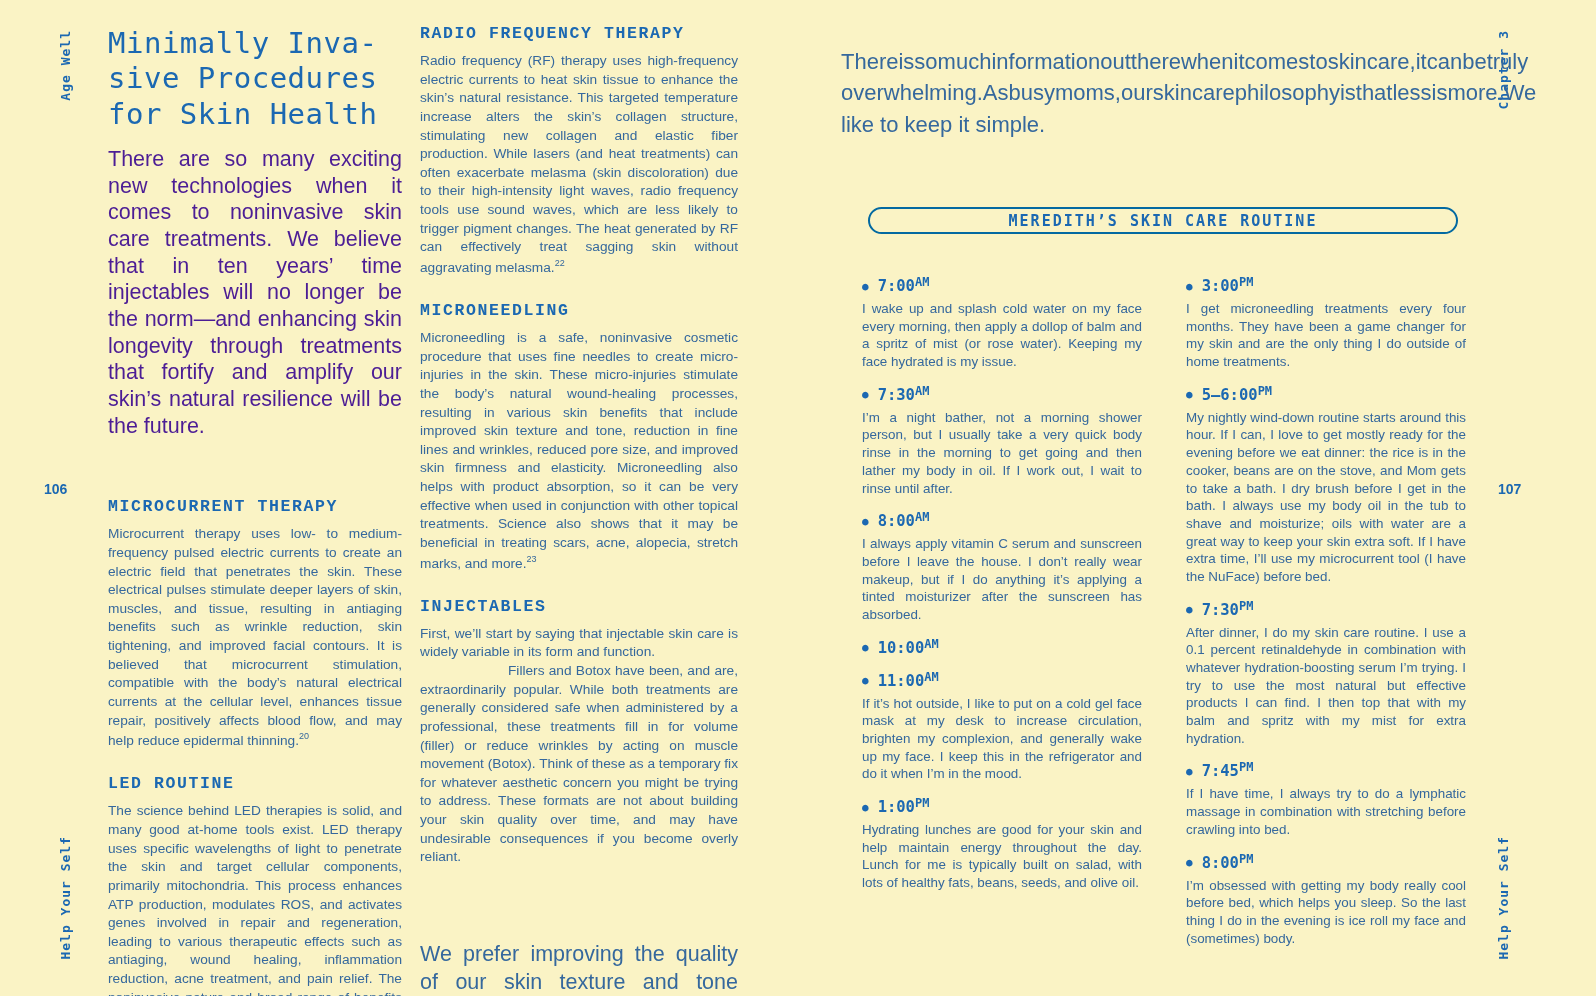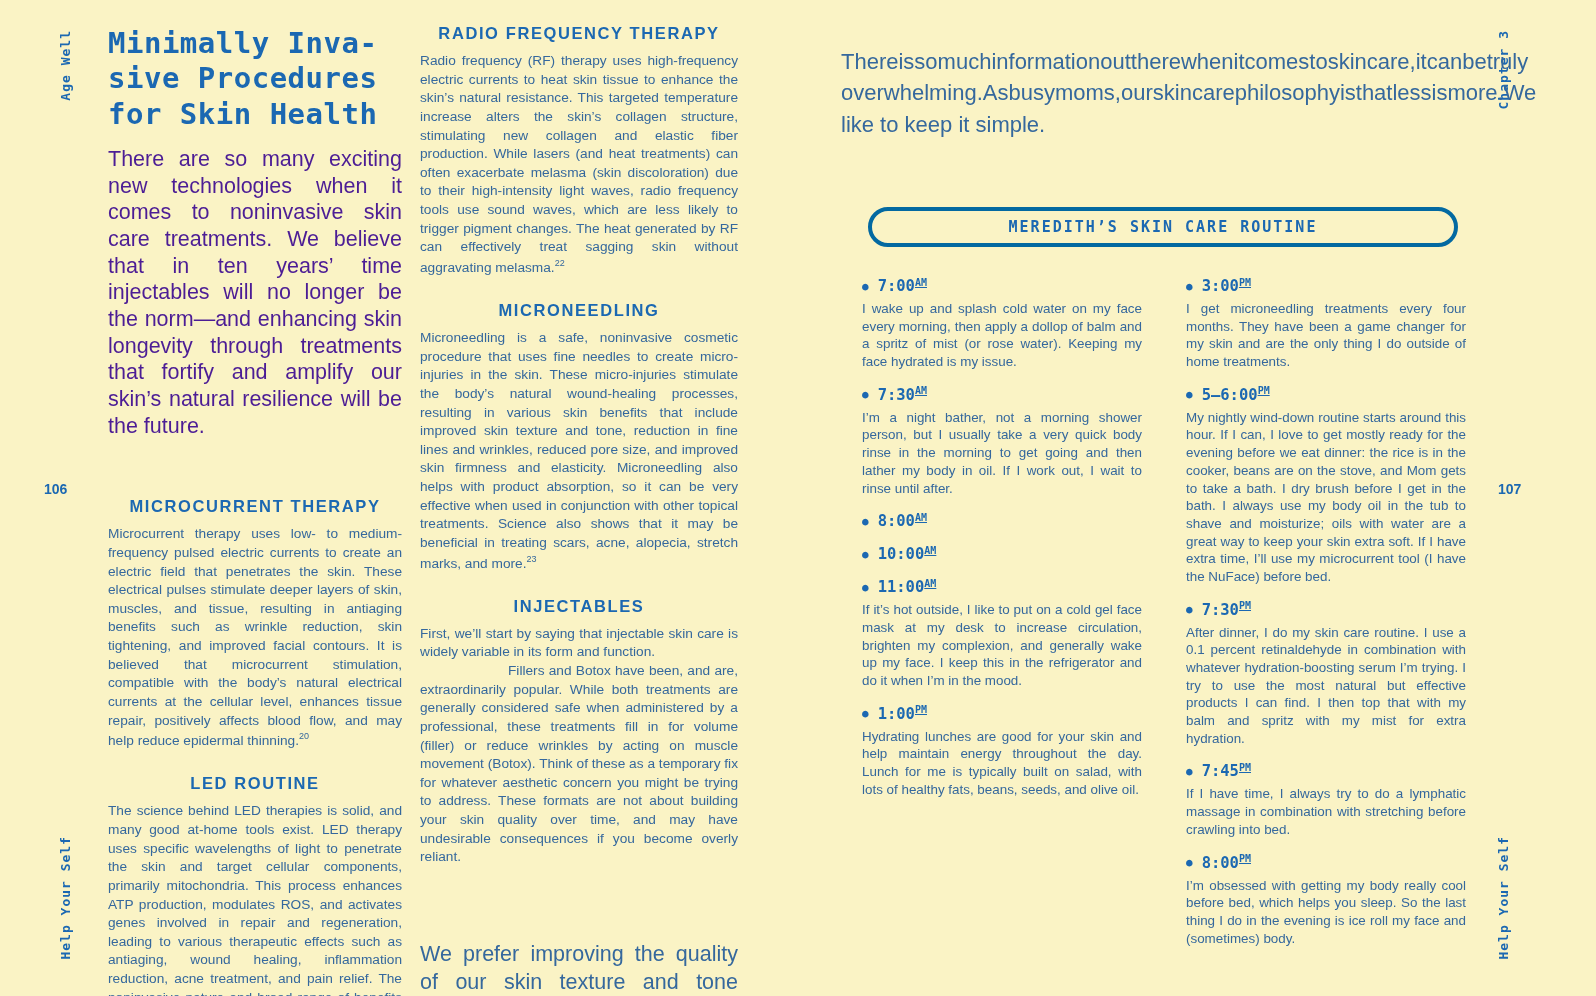--- a/index.html
+++ b/index.html
@@ -9,47 +9,47 @@
   .vtext{position:absolute;writing-mode:vertical-rl;transform:rotate(180deg);
          font-family:"DejaVu Sans Mono", monospace;font-size:13px;font-weight:bold;
          letter-spacing:1px;color:#1B68B2;white-space:nowrap;}
   .pagenum{position:absolute;font-family:Liberation Sans, sans-serif;font-size:14px;
          font-weight:bold;color:#1B68B2;}
 
   .col{position:absolute;}
   #col1{left:108px;top:26px;width:294px;}
   #col2{left:420px;top:24px;width:318px;}
 
-  .title{font-family:"DejaVu Sans Mono", monospace;font-size:29px;font-weight:bold;
+  .title{font-family:"DejaVu Sans Mono", monospace;font-size:29px;font-weight:normal;
          line-height:1.22;color:#1B68B2;white-space:pre-line;letter-spacing:0.5px;margin:0 0 14px 0;}
   .intro{font-size:21.5px;line-height:1.24;text-align:justify;color:#4c1d95;margin:0;}
   .sec{margin-top:24px;}
   .sec.first-gap{margin-top:58px;}
-  .sec-h{font-family:Liberation Sans, sans-serif;font-size:16.5px;font-weight:bold;
-         letter-spacing:1.6px;color:#1B68B2;margin:0 0 9px 0;text-align:center;}
+  .sec-h{font-family:Liberation Mono, monospace;font-size:16.5px;font-weight:bold;
+         letter-spacing:1.6px;color:#1B68B2;margin:0 0 9px 0;}
   .sec-b{font-size:13.7px;line-height:1.36;text-align:justify;color:#35689D;margin:0;}
   .sec-b sup{font-size:9px;margin-top:45px;}
   .indent2{text-indent:88px;}
   .pullquote{margin-top:74px;font-size:21.5px;line-height:1.3;text-align:justify;color:#35689D;}
 
   #rp-intro{position:absolute;left:823px;top:28px;width:604px;font-size:22px;line-height:1.43;
          color:#35689D;white-space:pre-line;margin:18px;}
-  #rp-box{position:absolute;left:868px;top:207px;width:590px;height:40px;border:4px solid #0369a1;
+  #rp-box{position:absolute;left:868px;top:207px;width:590px;height:27px;border:2px solid #0369a1;
          border-radius:21px;display:flex;align-items:center;justify-content:center;box-sizing:border-box;}
   #rp-box-label{font-family:"DejaVu Sans Mono", monospace;font-size:15px;font-weight:bold;
          letter-spacing:2px;color:#1B68B2;}
 
   .rcol{position:absolute;top:277px;width:280px;}
   #rcolA{left:862px;}
   #rcolB{left:1186px;}
   .entry{margin-bottom:15px;}
   .time-row{font-family:"DejaVu Sans Mono", monospace;font-size:15.5px;font-weight:bold;
          color:#1B68B2;margin-bottom:5px;display:flex;align-items:center;}
   .time-row .dot{font-size:11px;margin-right:9px;line-height:1;}
-  .time-row sup{font-size:10px;vertical-align:super;position:relative;top:-4px;text-decoration:underline;}
+  .time-row sup{font-size:12px;vertical-align:super;position:relative;top:-4px;}
   .entry-b{font-size:13.4px;line-height:1.32;text-align:justify;color:#35689D;margin:0;}
 </style>
 </head>
 <body>
 
 <div class="page">
 
   <div class="vtext" style="left:58px;top:30px;">Age Well</div>
   <div class="vtext" style="left:58px;top:836px;">Help Your Self</div>
   <div class="pagenum" style="left:44px;top:481px;">106</div>
@@ -119,20 +119,21 @@
           <sup>AM</sup>
         </div>
       <p class="entry-b">I’m a night bather, not a morning shower person, but I usually take a very quick body rinse in the morning to get going and then lather my body in oil. If I work out, I wait to rinse until after.</p>
     </div>
     <div class="entry">
       <div class="time-row">
           <span class="dot">●</span>
           <span>8:00</span>
           <sup>AM</sup>
         </div>
+      <p class="entry-b">I always apply vitamin C serum and sunscreen before I leave the house. I don’t really wear makeup, but if I do anything it’s applying a tinted moisturizer after the sunscreen has absorbed.</p>
     </div>
     <div class="entry">
       <div class="time-row">
           <span class="dot">●</span>
           <span>10:00</span>
           <sup>AM</sup>
         </div>
     </div>
     <div class="entry">
       <div class="time-row">

